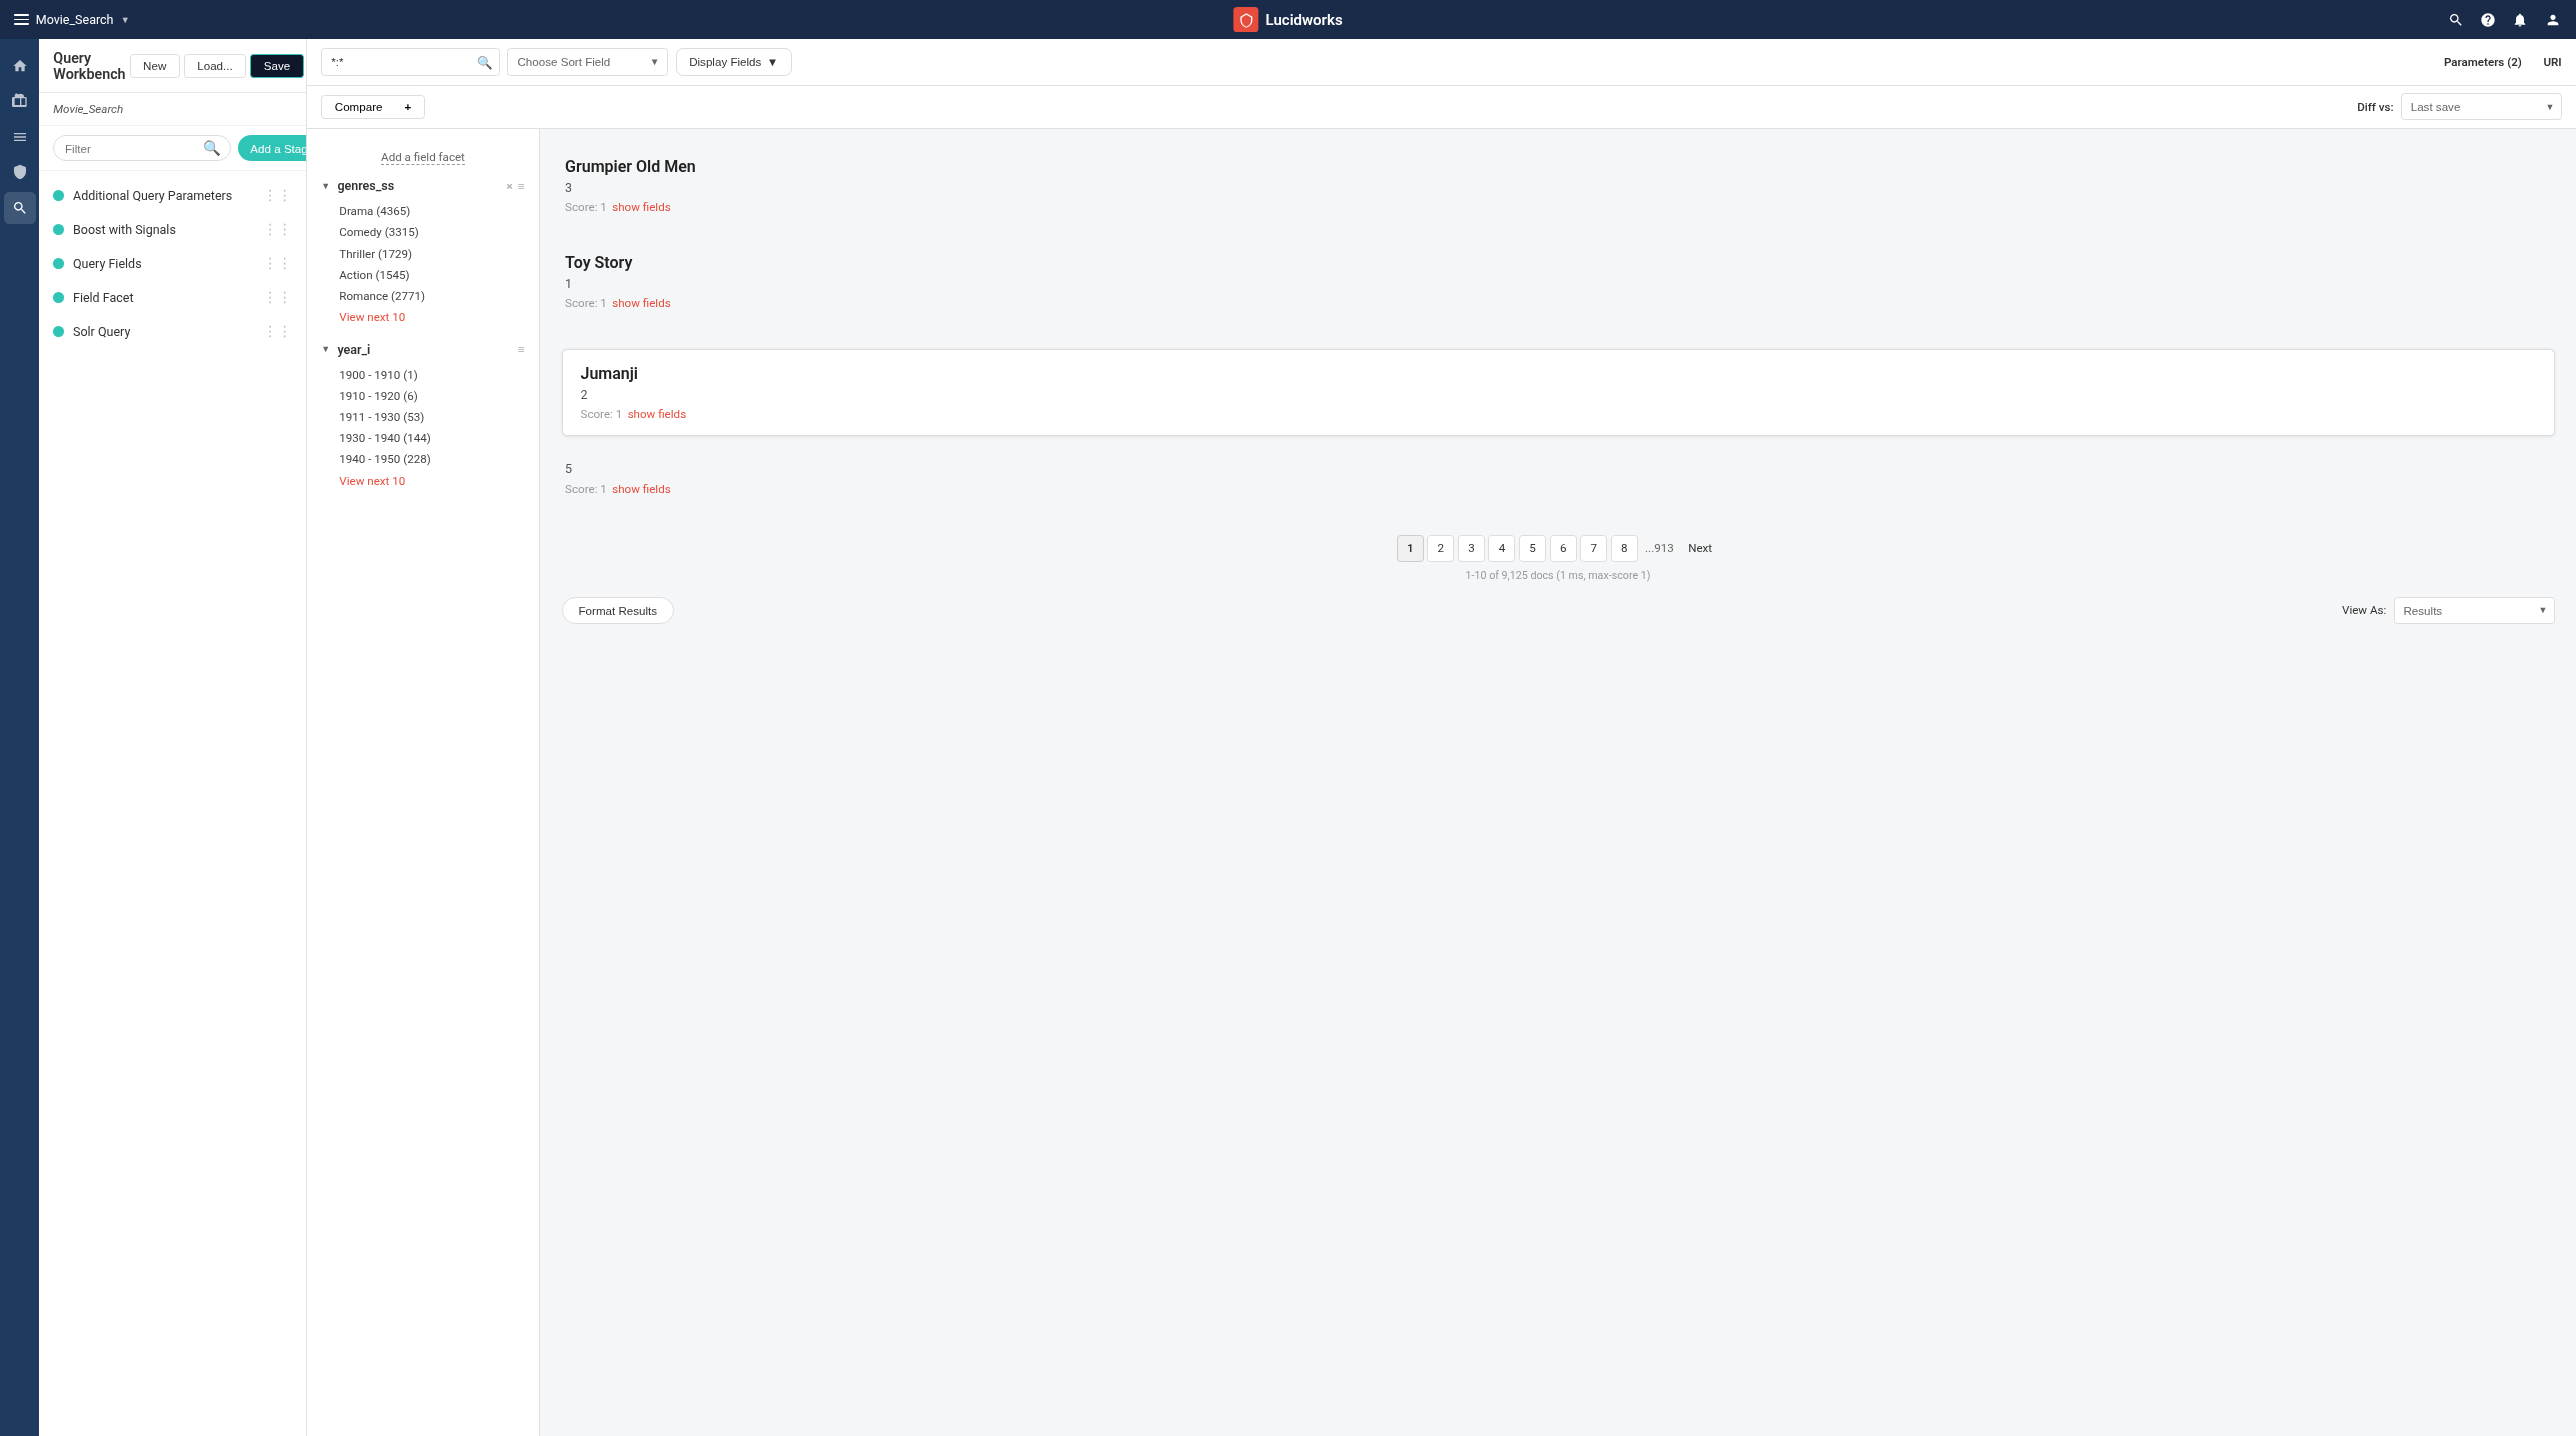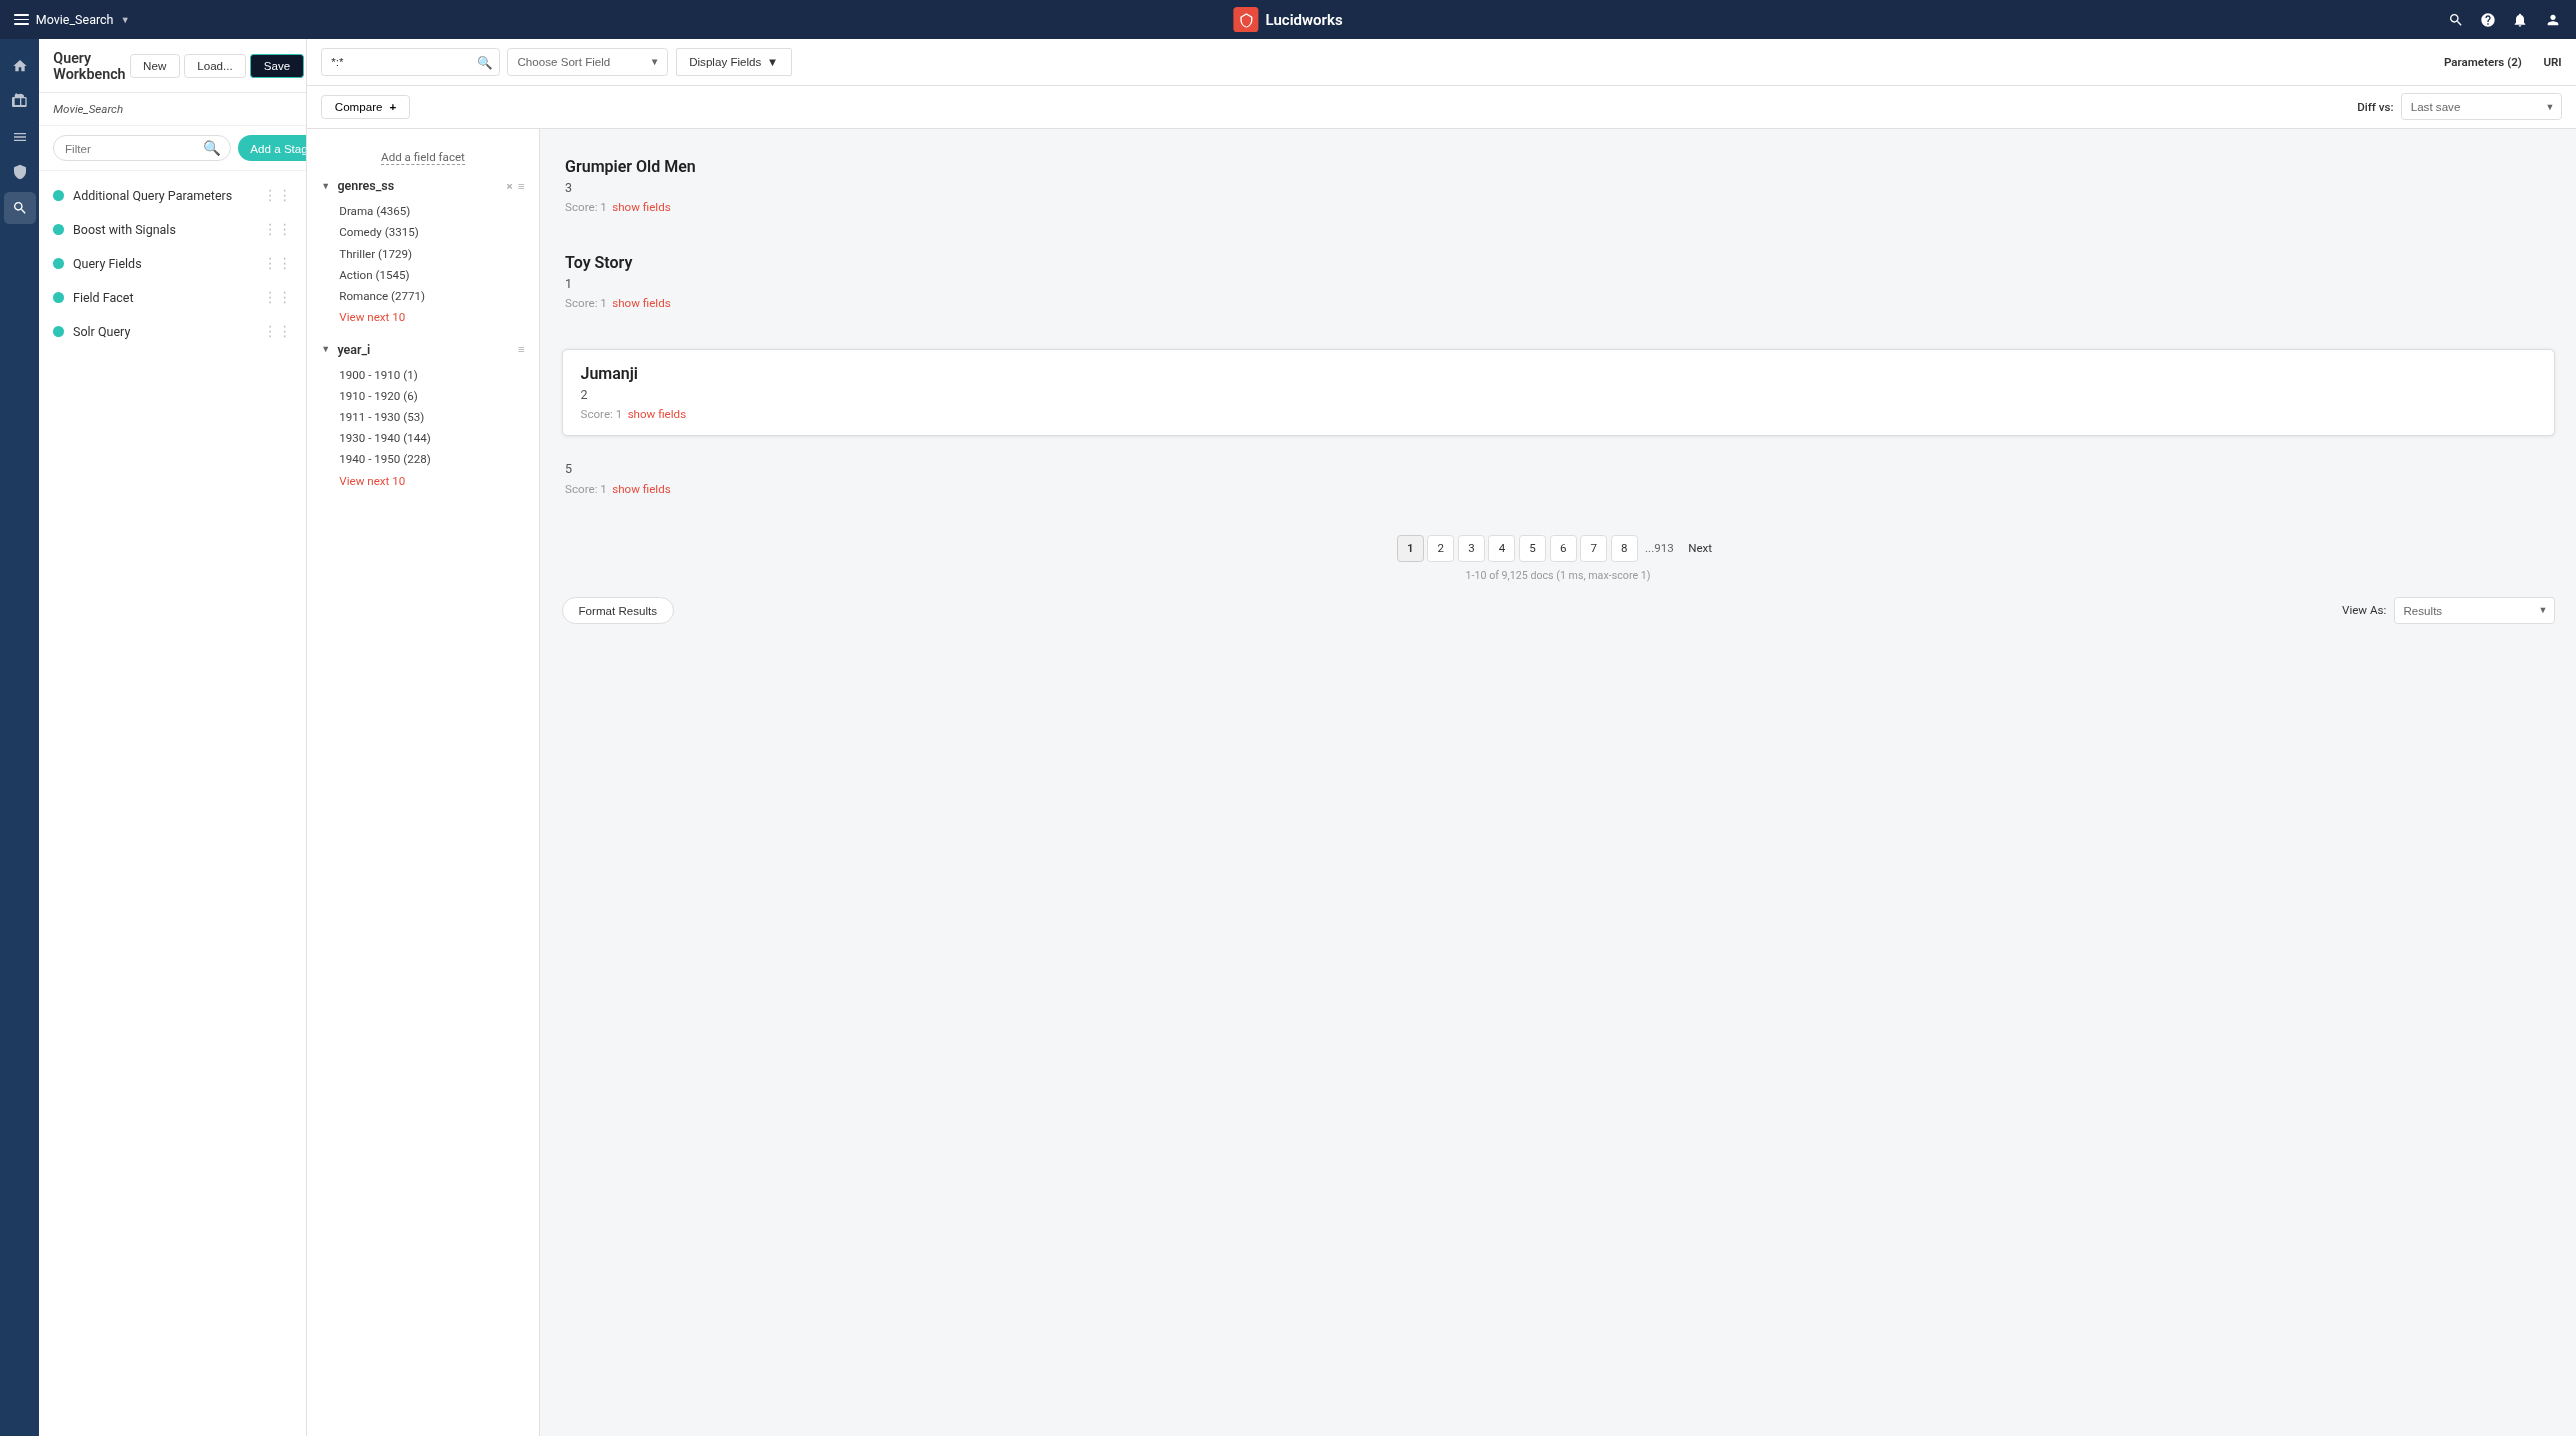--- a/index.html
+++ b/index.html
@@ -201,21 +201,21 @@
       appearance: none;
       min-width: 161px;
       outline: none;
     }
     .select-wrap .chevron-down {
       position: absolute; right: 9px; pointer-events: none; color: #666; font-size: 9.8px;
     }
     .display-fields-btn {
       border: 0.9px solid #ddd;
       background: white;
-      border-radius: 2px;
+      border-radius: 7px;
       padding: 6.3px 12.5px;
       font-size: 11.6px;
       cursor: pointer;
       color: #333;
       display: flex;
       gap: 5.4px;
     }
     .params-label { font-size: 11.6px; font-weight: 600; color: #333; margin-left: auto; }
     .uri-label { font-size: 11.6px; font-weight: 600; color: #333; margin-left: 14.3px; }
 
@@ -230,21 +230,21 @@
     }
     .compare-btn {
       border: 0.9px solid #ddd;
       background: white;
       border-radius: 3.6px;
       padding: 4.5px 12.5px;
       font-size: 11.6px;
       cursor: pointer;
       display: flex;
       align-items: center;
-      gap: 7px;
+      gap: 22px;
     }
     .diff-vs { margin-left: auto; font-size: 11.6px; color: #333; display: flex; align-items: center; gap: 7.2px; }
     .diff-vs-label { font-weight: 500; }
     .diff-select {
       border: 0.9px solid #ddd;
       border-radius: 3.6px;
       padding: 3.6px 25px 3.6px 9px;
       font-size: 11.6px;
       background: white;
       cursor: pointer;

